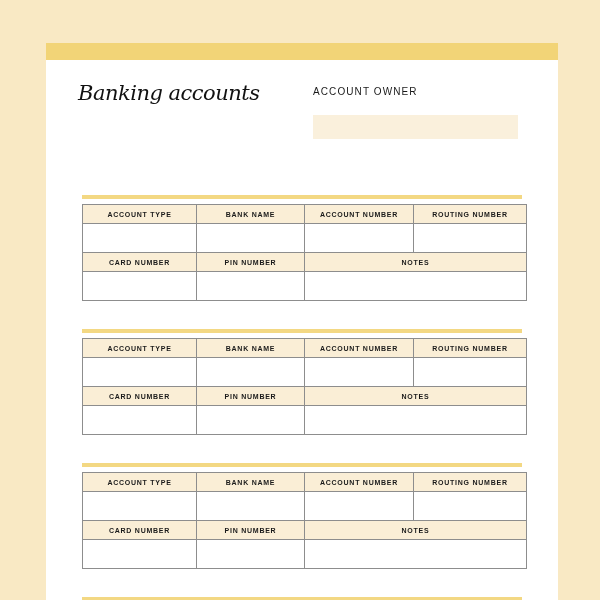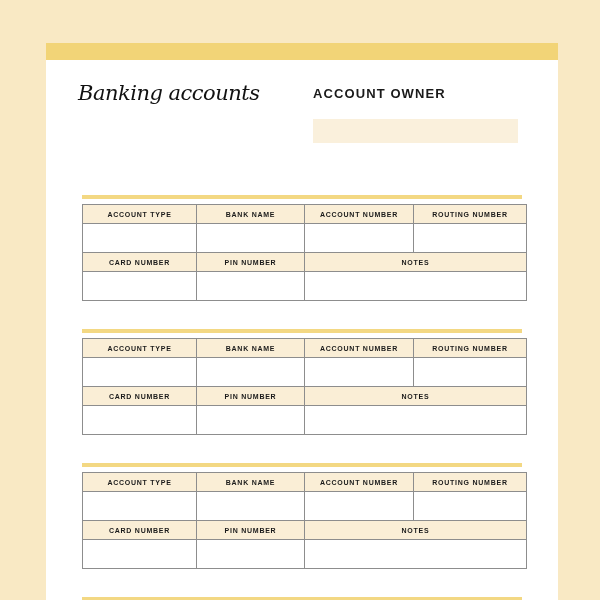--- a/index.html
+++ b/index.html
@@ -33,22 +33,22 @@
     font-size:21px;
     line-height:34px;
     color:#111111;
     letter-spacing:-0.5px;
     white-space:nowrap;
   }
   .owner-block{
     position:absolute;left:267px;top:26px;width:205px;
   }
   .owner-label{
-    font-size:13px;
-    font-weight:bold;
+    font-size:10px;
+    font-weight:normal;
     letter-spacing:1.1px;
     color:#1a1a1a;
     margin-bottom:18px;
   }
   .owner-field{
     width:205px;height:24px;
     background:#faf0dc;
     border:0;
     display:block;
     box-sizing:border-box;

